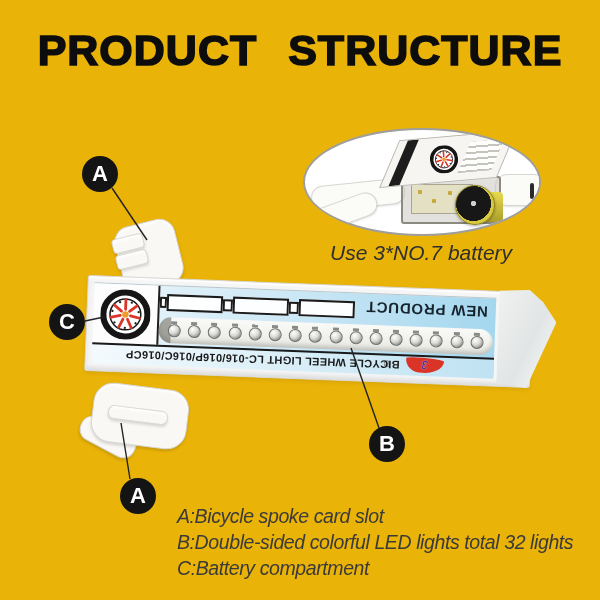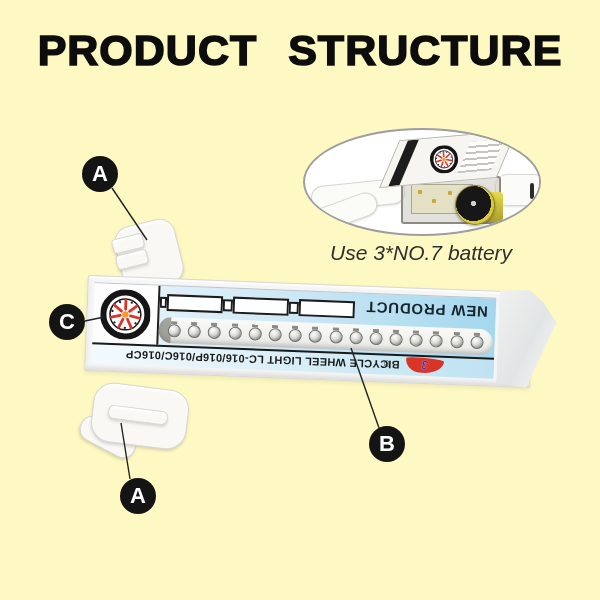--- a/index.html
+++ b/index.html
@@ -1,16 +1,16 @@
 <!DOCTYPE html>
 <html style="--accent-black: #141414; --label-blue: #a4d7ee; --label-blue-light: #eaf6fb; --red: #da3327; --purple: #5a2d8f; --battery-yellow: #d8c93f; --text-gray: #3a3a3a;"><head>
 <meta charset="utf-8">
 <style>
   html,body{margin:0;padding:0;background:#fff;}
-  .stage{position:relative;width:600px;height:600px;background:#fef9c3;overflow:hidden;
+  .stage{position:relative;width:600px;height:600px;background:#eab308;overflow:hidden;
          font-family:"Liberation Sans",sans-serif;}
 
   
   .title{position:absolute;top:26px;left:0;width:100%;text-align:center;
          font-size:43px;font-weight:bold;color:#0d0d0d;letter-spacing:1px;
          word-spacing:18px;-webkit-text-stroke:1.6px #0d0d0d;}
 
   
   .lines{position:absolute;left:0;top:0;width:600px;height:600px;pointer-events:none;z-index:6;}
   .co{position:absolute;width:36px;height:36px;border-radius:50%;background:var(--accent-black);
@@ -241,14 +241,19 @@
         </div>
       </div>
     </div>
   </div>
 
   <div class="co co-a-top">A</div>
   <div class="co co-c">C</div>
   <div class="co co-b">B</div>
   <div class="co co-a-bottom">A</div>
 
+  <div class="legend">
+    <div>A:Bicycle spoke card slot</div>
+    <div>B:Double-sided colorful LED lights total 32 lights</div>
+    <div>C:Battery compartment</div>
+  </div>
 
 </div>
 
 </body></html>

